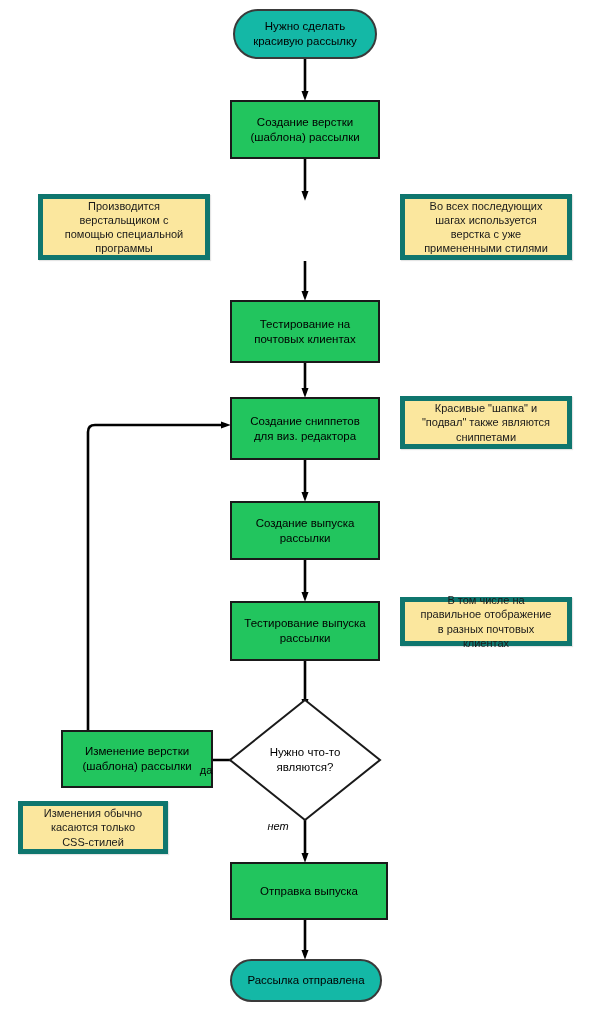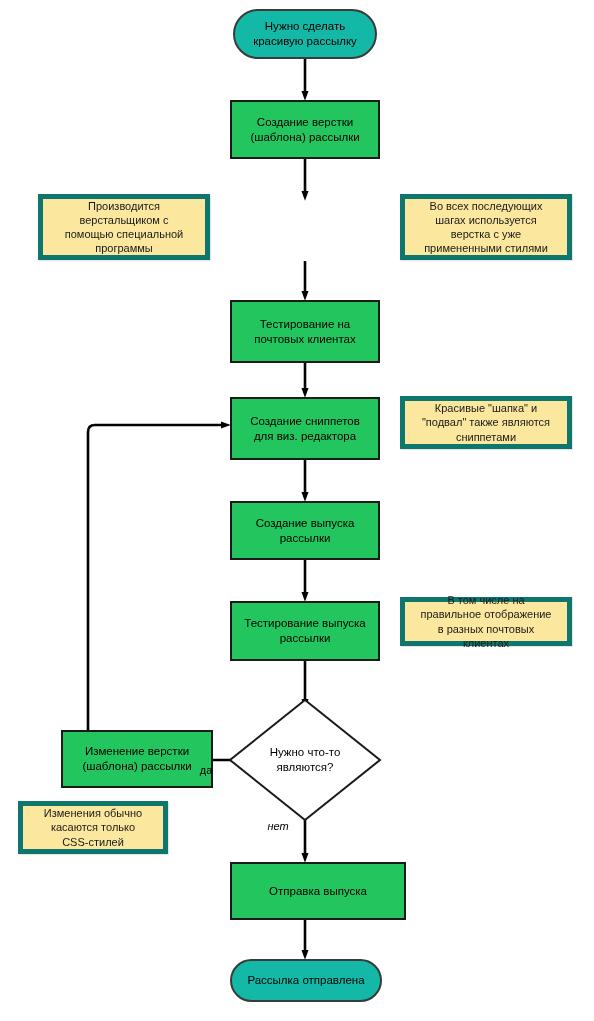--- a/index.html
+++ b/index.html
@@ -139,21 +139,21 @@
   <div class="diamond-text" style="left:245px; top:738px; width:120px; height:44px;">
     <span>Нужно что-то
 являются?</span>
   </div>
 
   <div class="node process" style="left:13px; top:730px; width:152px; height:58px;margin-left:48px;">
     <span>Изменение верстки
 (шаблона) рассылки</span>
   </div>
 
-  <div class="node process" style="left:230px; top:862px; width:176px; height:58px;">
+  <div class="node process" style="left:230px; top:862px; width:158px; height:58px;">
     <span>Отправка выпуска</span>
   </div>
 
   <div class="node terminal" style="left:230px; top:959px; width:152px; height:43px;">
     <span>Рассылка отправлена</span>
   </div>
 
   <div class="decision-label" style="left:186px; top:764px; width:40px;">да</div>
   <div class="decision-label" style="left:258px; top:820px; width:40px;font-style:italic;">нет</div>
 

